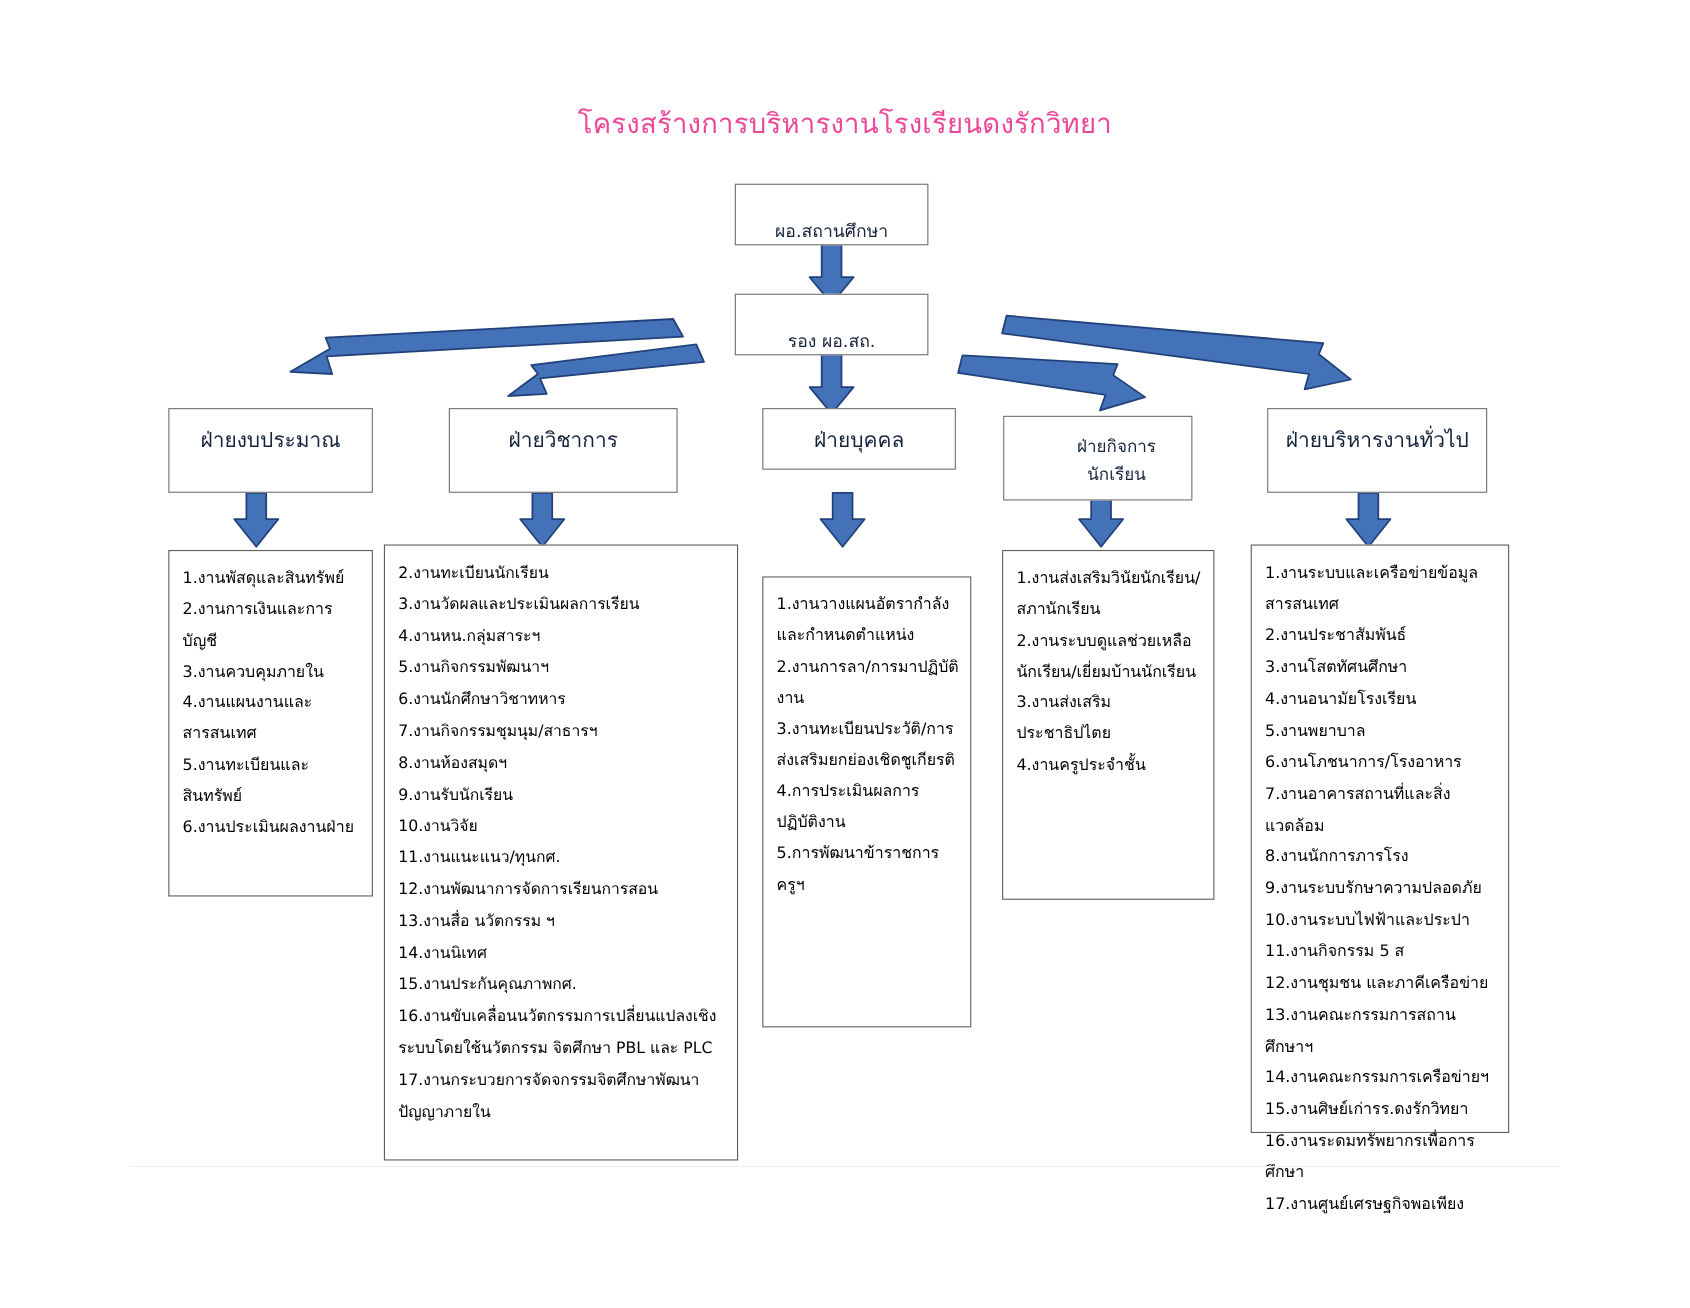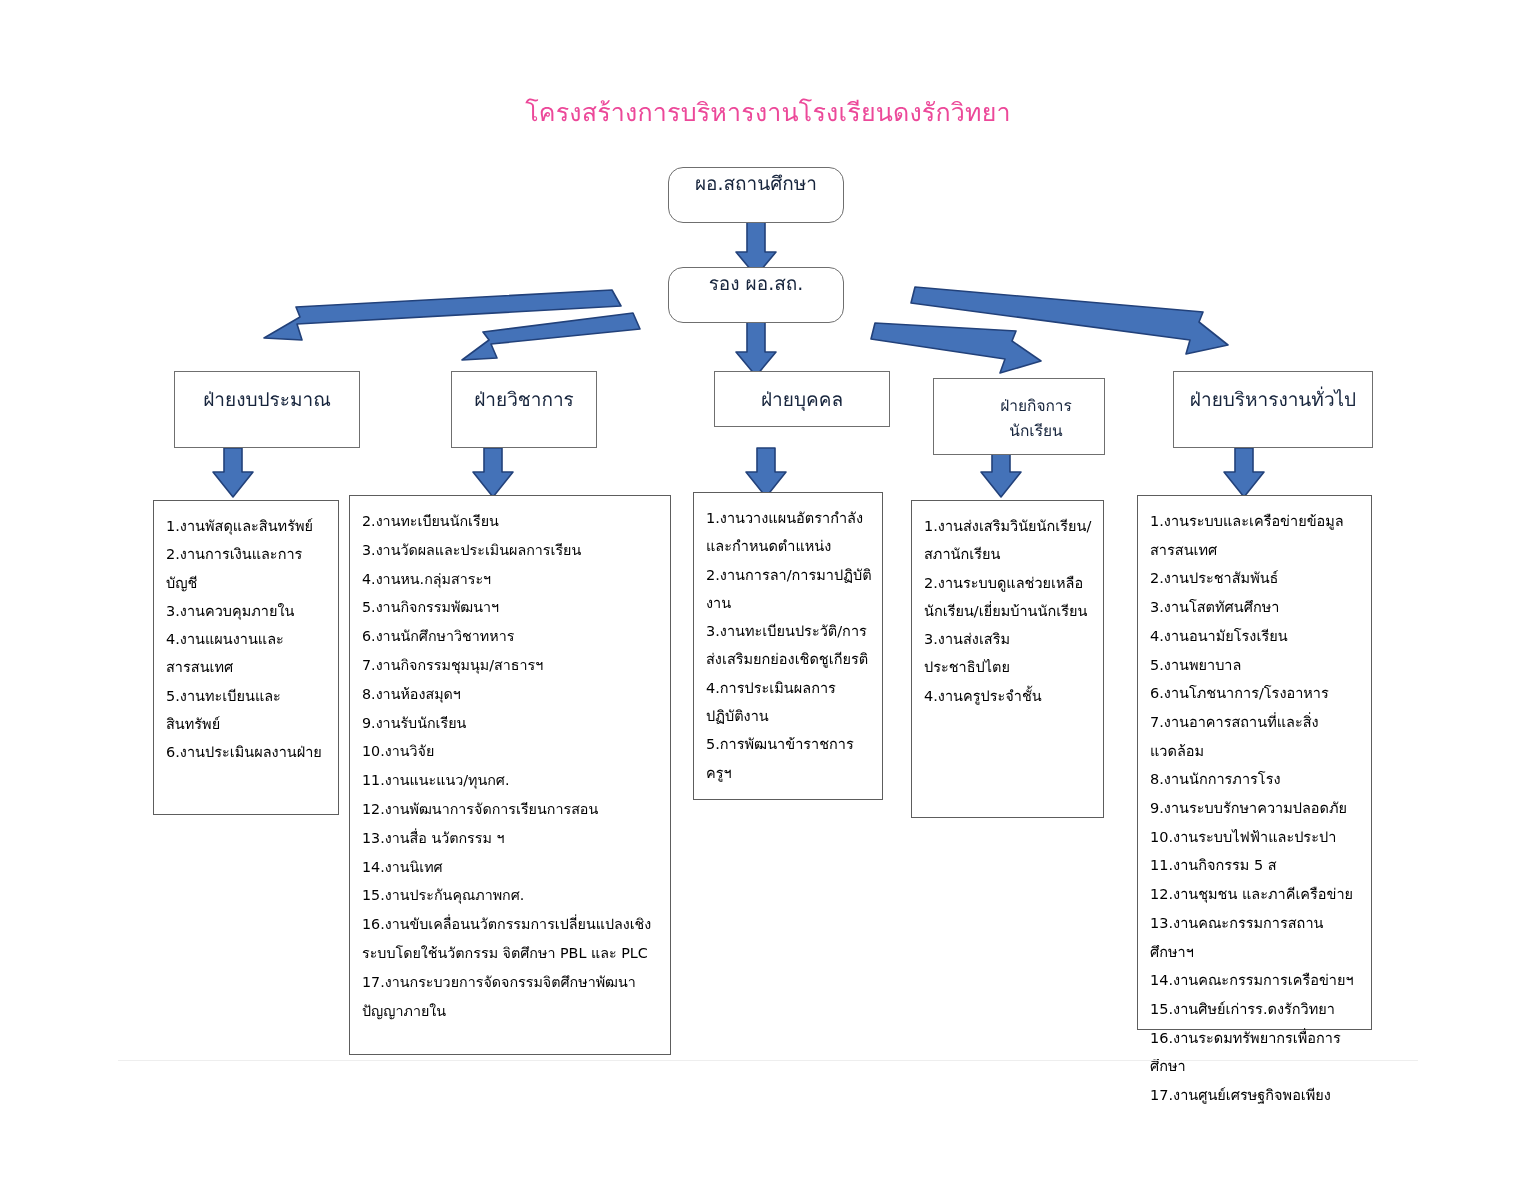--- a/index.html
+++ b/index.html
@@ -23,28 +23,26 @@
   }
 
   .box{
     position:absolute;
     box-sizing:border-box;
     border:1.6px solid #6f6f6f;
     background:#ffffff;
     color:#16243c;
   }
   .box.head{
-    display:flex;align-items:flex-start;justify-content:center;
-    font-size:19px;
-    border-radius:15px;
+    display:flex;align-items:flex-end;justify-content:center;
+    font-size:16px;
   }
   .box.dept{
     font-size:19px;
     padding:12px 14px 0 14px;
-    margin-left:21px;
   }
   .box.dept .deptlabel{display:block;}
   .box.dept.small{font-size:15.5px;padding-top:14px;text-align:center;}
   .box.dept.ctr{text-align:center;}
 
   .listbox{
     position:absolute;
     box-sizing:border-box;
     border:1.6px solid #5d5d5d;
     background:#ffffff;
@@ -126,21 +124,21 @@
   </div>
 
   <div class="box head" style="left:668px;top:267px;width:176px;height:56px;">
     <span>รอง ผอ.สถ.</span>
   </div>
 
   <div class="box dept ctr" style="left:153px;top:371px;width:186px;height:77px;">
     <span class="deptlabel">ฝ่ายงบประมาณ</span>
   </div>
 
-  <div class="box dept ctr" style="left:430px;top:371px;width:146px;height:77px;">
+  <div class="box dept ctr" style="left:408px;top:371px;width:208px;height:77px;">
     <span class="deptlabel">ฝ่ายวิชาการ</span>
   </div>
 
   <div class="box dept ctr" style="left:693px;top:371px;width:176px;height:56px;">
     <span class="deptlabel">ฝ่ายบุคคล</span>
   </div>
 
   <div class="box dept small" style="left:912px;top:378px;width:172px;height:77px;padding-left:48px;">
     <span class="deptlabel">ฝ่ายกิจการนักเรียน</span>
   </div>
@@ -174,21 +172,21 @@
         <li>11.งานแนะแนว/ทุนกศ.</li>
         <li>12.งานพัฒนาการจัดการเรียนการสอน</li>
         <li>13.งานสื่อ นวัตกรรม ฯ</li>
         <li>14.งานนิเทศ</li>
         <li>15.งานประกันคุณภาพกศ.</li>
         <li>16.งานขับเคลื่อนนวัตกรรมการเปลี่ยนแปลงเชิงระบบโดยใช้นวัตกรรม จิตศึกษา PBL และ PLC</li>
         <li>17.งานกระบวยการจัดจกรรมจิตศึกษาพัฒนาปัญญาภายใน</li>
       </ul>
   </div>
 
-  <div class="listbox" style="left:693px;top:492px;width:190px;height:308px;">
+  <div class="listbox" style="left:693px;top:524px;width:190px;height:410px;">
     <ul>
         <li>1.งานวางแผนอัตรากำลังและกำหนดตำแหน่ง</li>
         <li>2.งานการลา/การมาปฏิบัติงาน</li>
         <li>3.งานทะเบียนประวัติ/การส่งเสริมยกย่องเชิดชูเกียรติ</li>
         <li>4.การประเมินผลการปฏิบัติงาน</li>
         <li>5.การพัฒนาข้าราชการครูฯ</li>
       </ul>
   </div>
 
   <div class="listbox" style="left:911px;top:500px;width:193px;height:318px;">

